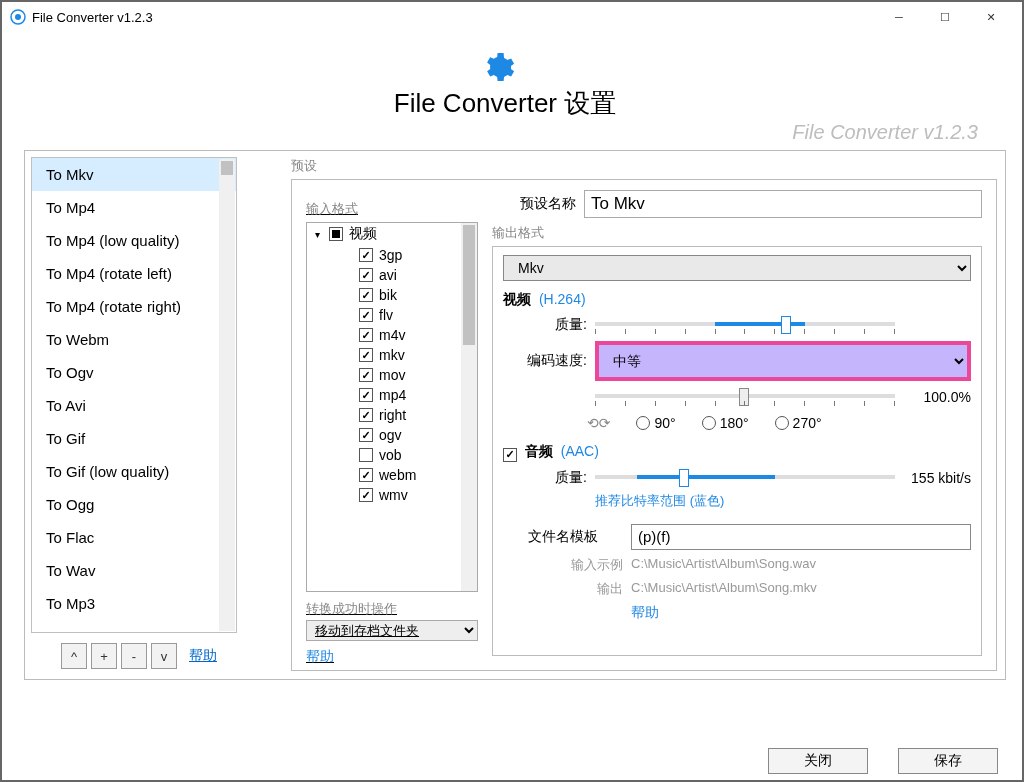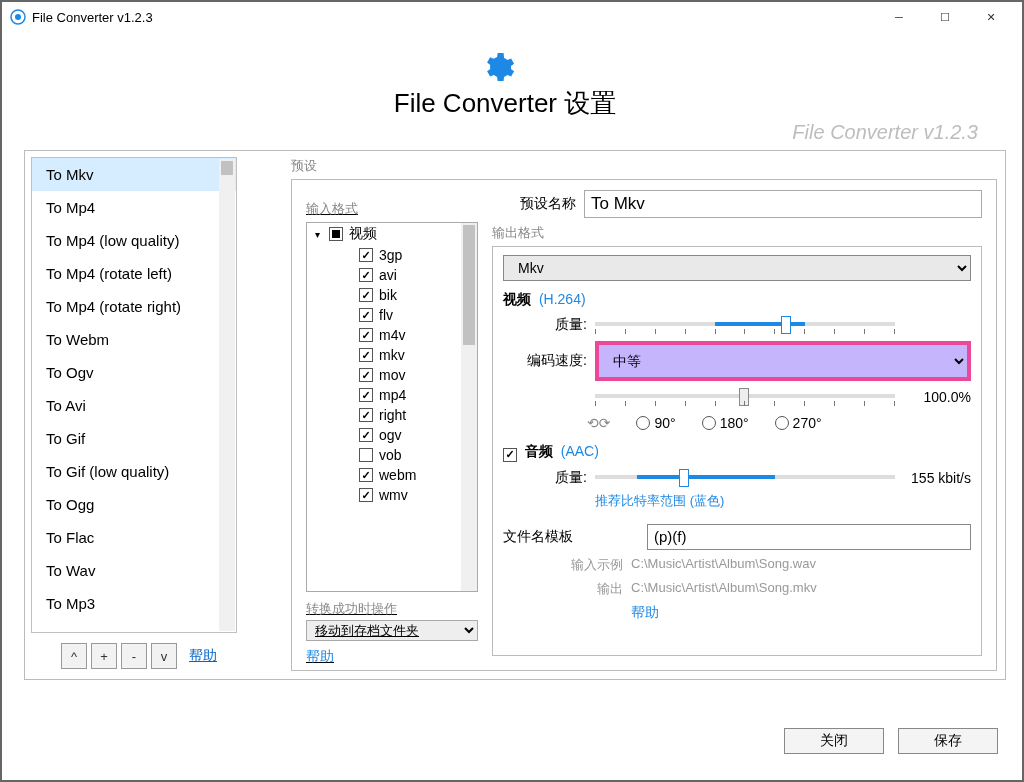--- a/index.html
+++ b/index.html
@@ -71,28 +71,28 @@
 .slider .track { position:absolute; top:7px; left:0; right:0; height:4px; background:#ddd;}
 .slider .fill { position:absolute; top:7px; height:4px; background:#1e88e5;}
 .slider .thumb { position:absolute; top:1px; width:10px; height:18px; background:#fff; border:1px solid #1e88e5;}
 .param .val { width:70px; text-align:right; font-size:14px; margin-left:6px;}
 .param select { flex:1; height:40px; border:4px solid #ec4899; background:#c4b5fd; font-size:14px;}
 .rot { display:flex; gap:26px; align-items:center; margin:8px 0 0 84px; font-size:14px;}
 .rot .opt{display:flex;align-items:center;gap:4px;}
 .rot .radio{width:14px;height:14px;border:1px solid #555;border-radius:50%;display:inline-block;}
 .blue-link{color:#1e88e5;font-size:13px;margin-left:92px;margin-top:4px;}
 .fname-row { display:flex; align-items:center; margin-top:14px; font-size:14px;}
-.fname-row .flab { width:120px; text-align:left; margin-right:24px; color:#000;}
+.fname-row .flab { width:120px; text-align:center; margin-right:8px; color:#000;}
 .fname-row input { flex:1; height:26px; border:1px solid #888; padding:2px 6px; font-size:15px;}
 .ex-row { display:flex; margin-top:6px; font-size:13px;}
 .ex-row .elab { width:120px; text-align:right; margin-right:8px; color:#999;}
 .ex-row .eval { color:#999;}
 .bottom-help{color:#1e88e5;font-size:14px;margin-left:128px;margin-top:6px;}
 
-.footer { position:absolute; bottom:26px; right:24px; display:flex; gap:14px;}
+.footer { position:absolute; bottom:6px; right:24px; display:flex; gap:30px;}
 .footer .btn { width:100px; height:26px; border:1px solid #888; background:#f4f4f4; font-size:14px; display:flex; align-items:center; justify-content:center;}
 </style>
 </head>
 <body>
 
 <div class="titlebar">
   <span class="app-icon">
     <svg viewBox="0 0 16 16">
         <circle cx="8" cy="8" r="7" fill="none" stroke="#1e88e5" stroke-width="1.5"></circle>
         <circle cx="8" cy="8" r="3" fill="#1e88e5"></circle>

